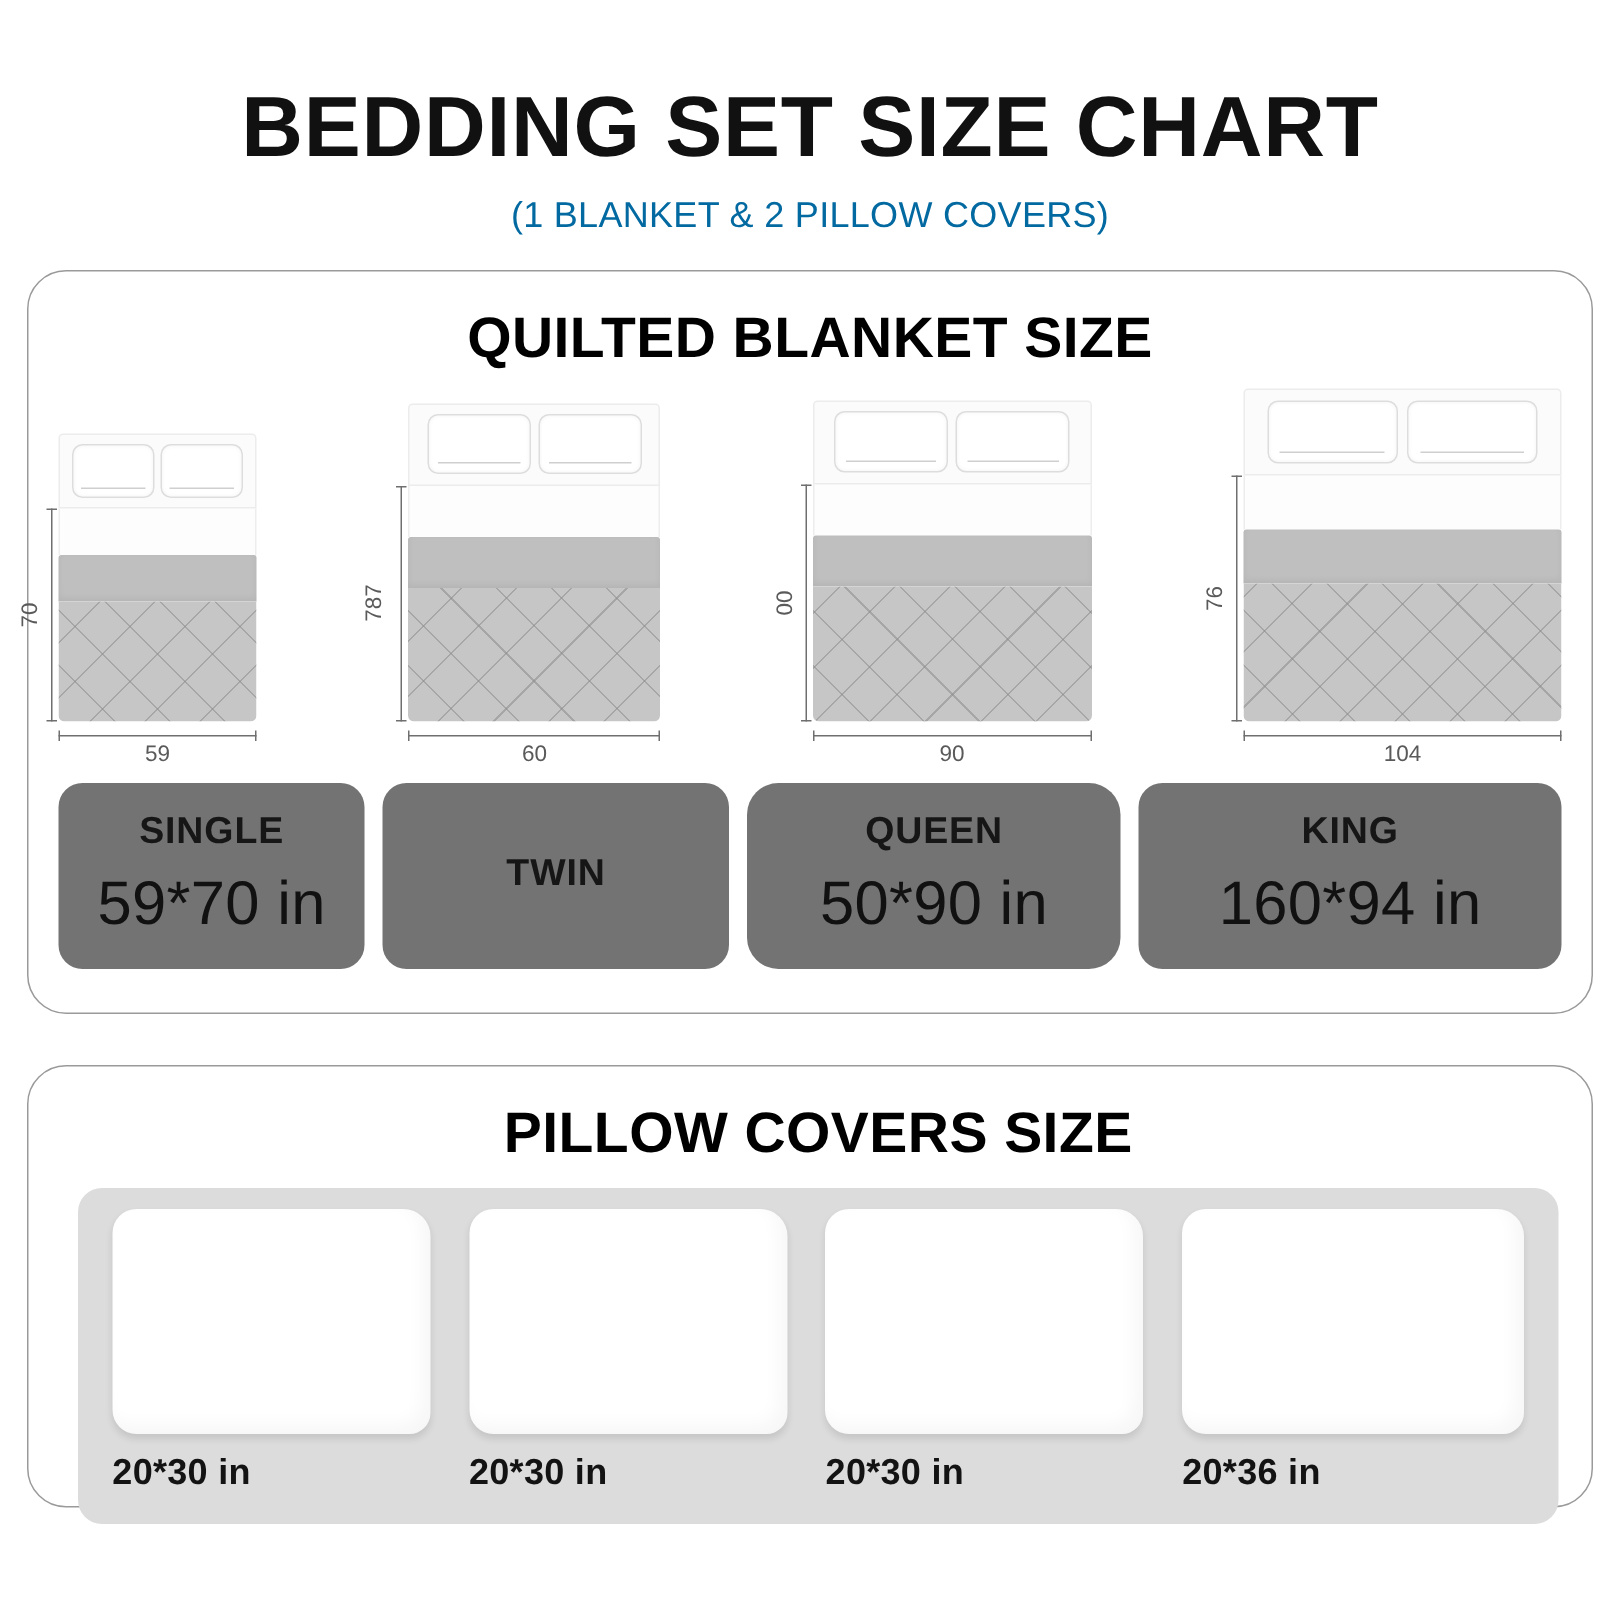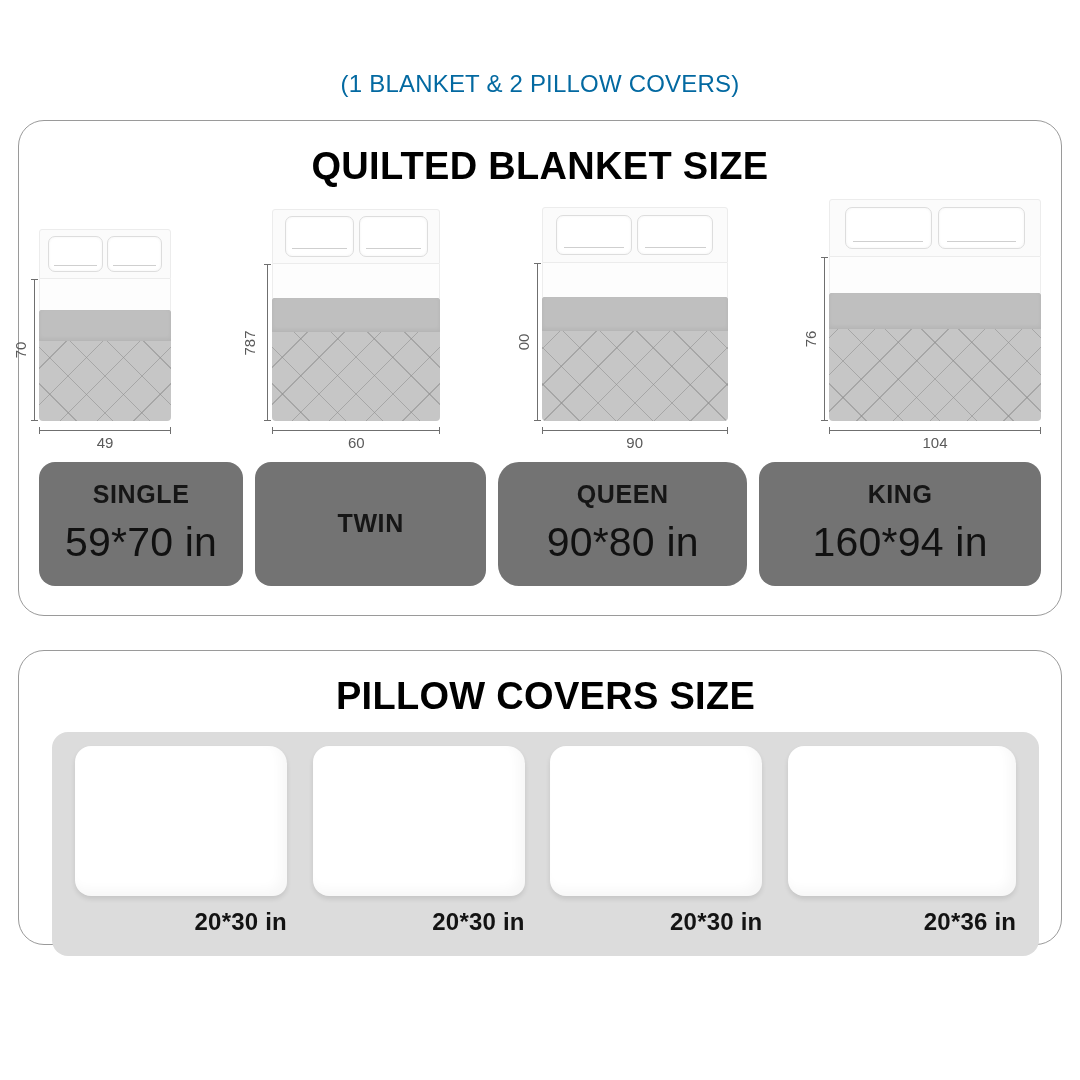--- a/index.html
+++ b/index.html
@@ -252,21 +252,21 @@
     height: 224px;
     display: flex;
     align-items: flex-start;
     justify-content: space-around;
     padding: 14px 10px 0 10px;
     box-sizing: border-box;
   }
   .pillow-cell {
     display: flex;
     flex-direction: column;
-    align-items: flex-end;
+    align-items: flex-start;
     justify-content: flex-start;
   }
   .pillow-img {
     background: #ffffff;
     border-radius: 16px 18px 14px 16px;
     box-shadow: 0 3px 5px rgba(0,0,0,0.10), inset -6px -6px 12px rgba(0,0,0,0.035);
     position: relative;
   }
   .pillow-img::before {
     content: "";
@@ -285,20 +285,21 @@
     color: #131313;
     letter-spacing: 0.2px;
   }
 </style>
 </head>
 <body>
 
 <div class="page">
 
   <div class="header">
+    <h1 class="main-title">BEDDING SET SIZE CHART</h1>
     <p class="sub-title">(1 BLANKET &amp; 2 PILLOW COVERS)</p>
   </div>
 
   <div class="section section-blanket">
     <div class="section-title">QUILTED BLANKET SIZE</div>
 
     <div class="beds-row" id="beds-row">
         <div class="bed-cell">
           <div class="bed-wrap" style="width: 132px;">
             <div class="bed" style="width: 132px; height: 192px;">
@@ -309,21 +310,21 @@
               <div class="bed-sheet" style="height: 31px;"></div>
               <div class="bed-fold" style="height: 31px;"></div>
               <div class="bed-quilt" style="height: 80px;"></div>
             </div>
             <div class="dim-v" style="top: 50px; height: 142px;">
               <div class="line"></div>
               <div class="txt">70</div>
             </div>
             <div class="dim-h">
               <div class="line"></div>
-              <div class="txt">49</div>
+              <div class="txt">59</div>
             </div>
           </div>
         </div>
         <div class="bed-cell">
           <div class="bed-wrap" style="width: 168px;">
             <div class="bed" style="width: 168px; height: 212px;">
               <div class="bed-pillows" style="height: 55px;">
                 <div class="pil" style="width: 67px;"></div>
                 <div class="pil" style="width: 67px;"></div>
               </div>
@@ -388,21 +389,21 @@
     <div class="cards-row" id="cards-row">
         <div class="size-card" style="width: 205px;">
           <div class="name">SINGLE</div>
           <div class="dims">59*70 in</div>
         </div>
         <div class="size-card" style="width: 232px;">
           <div class="name">TWIN</div>
         </div>
         <div class="size-card" style="width: 250px; border-radius: 21px;">
           <div class="name">QUEEN</div>
-          <div class="dims">90*80 in</div>
+          <div class="dims">50*90 in</div>
         </div>
         <div class="size-card" style="width: 283px;">
           <div class="name">KING</div>
           <div class="dims">160*94 in</div>
         </div>
       </div>
   </div>
 
   <div class="section section-pillow">
     <div class="section-title">PILLOW COVERS SIZE</div>

